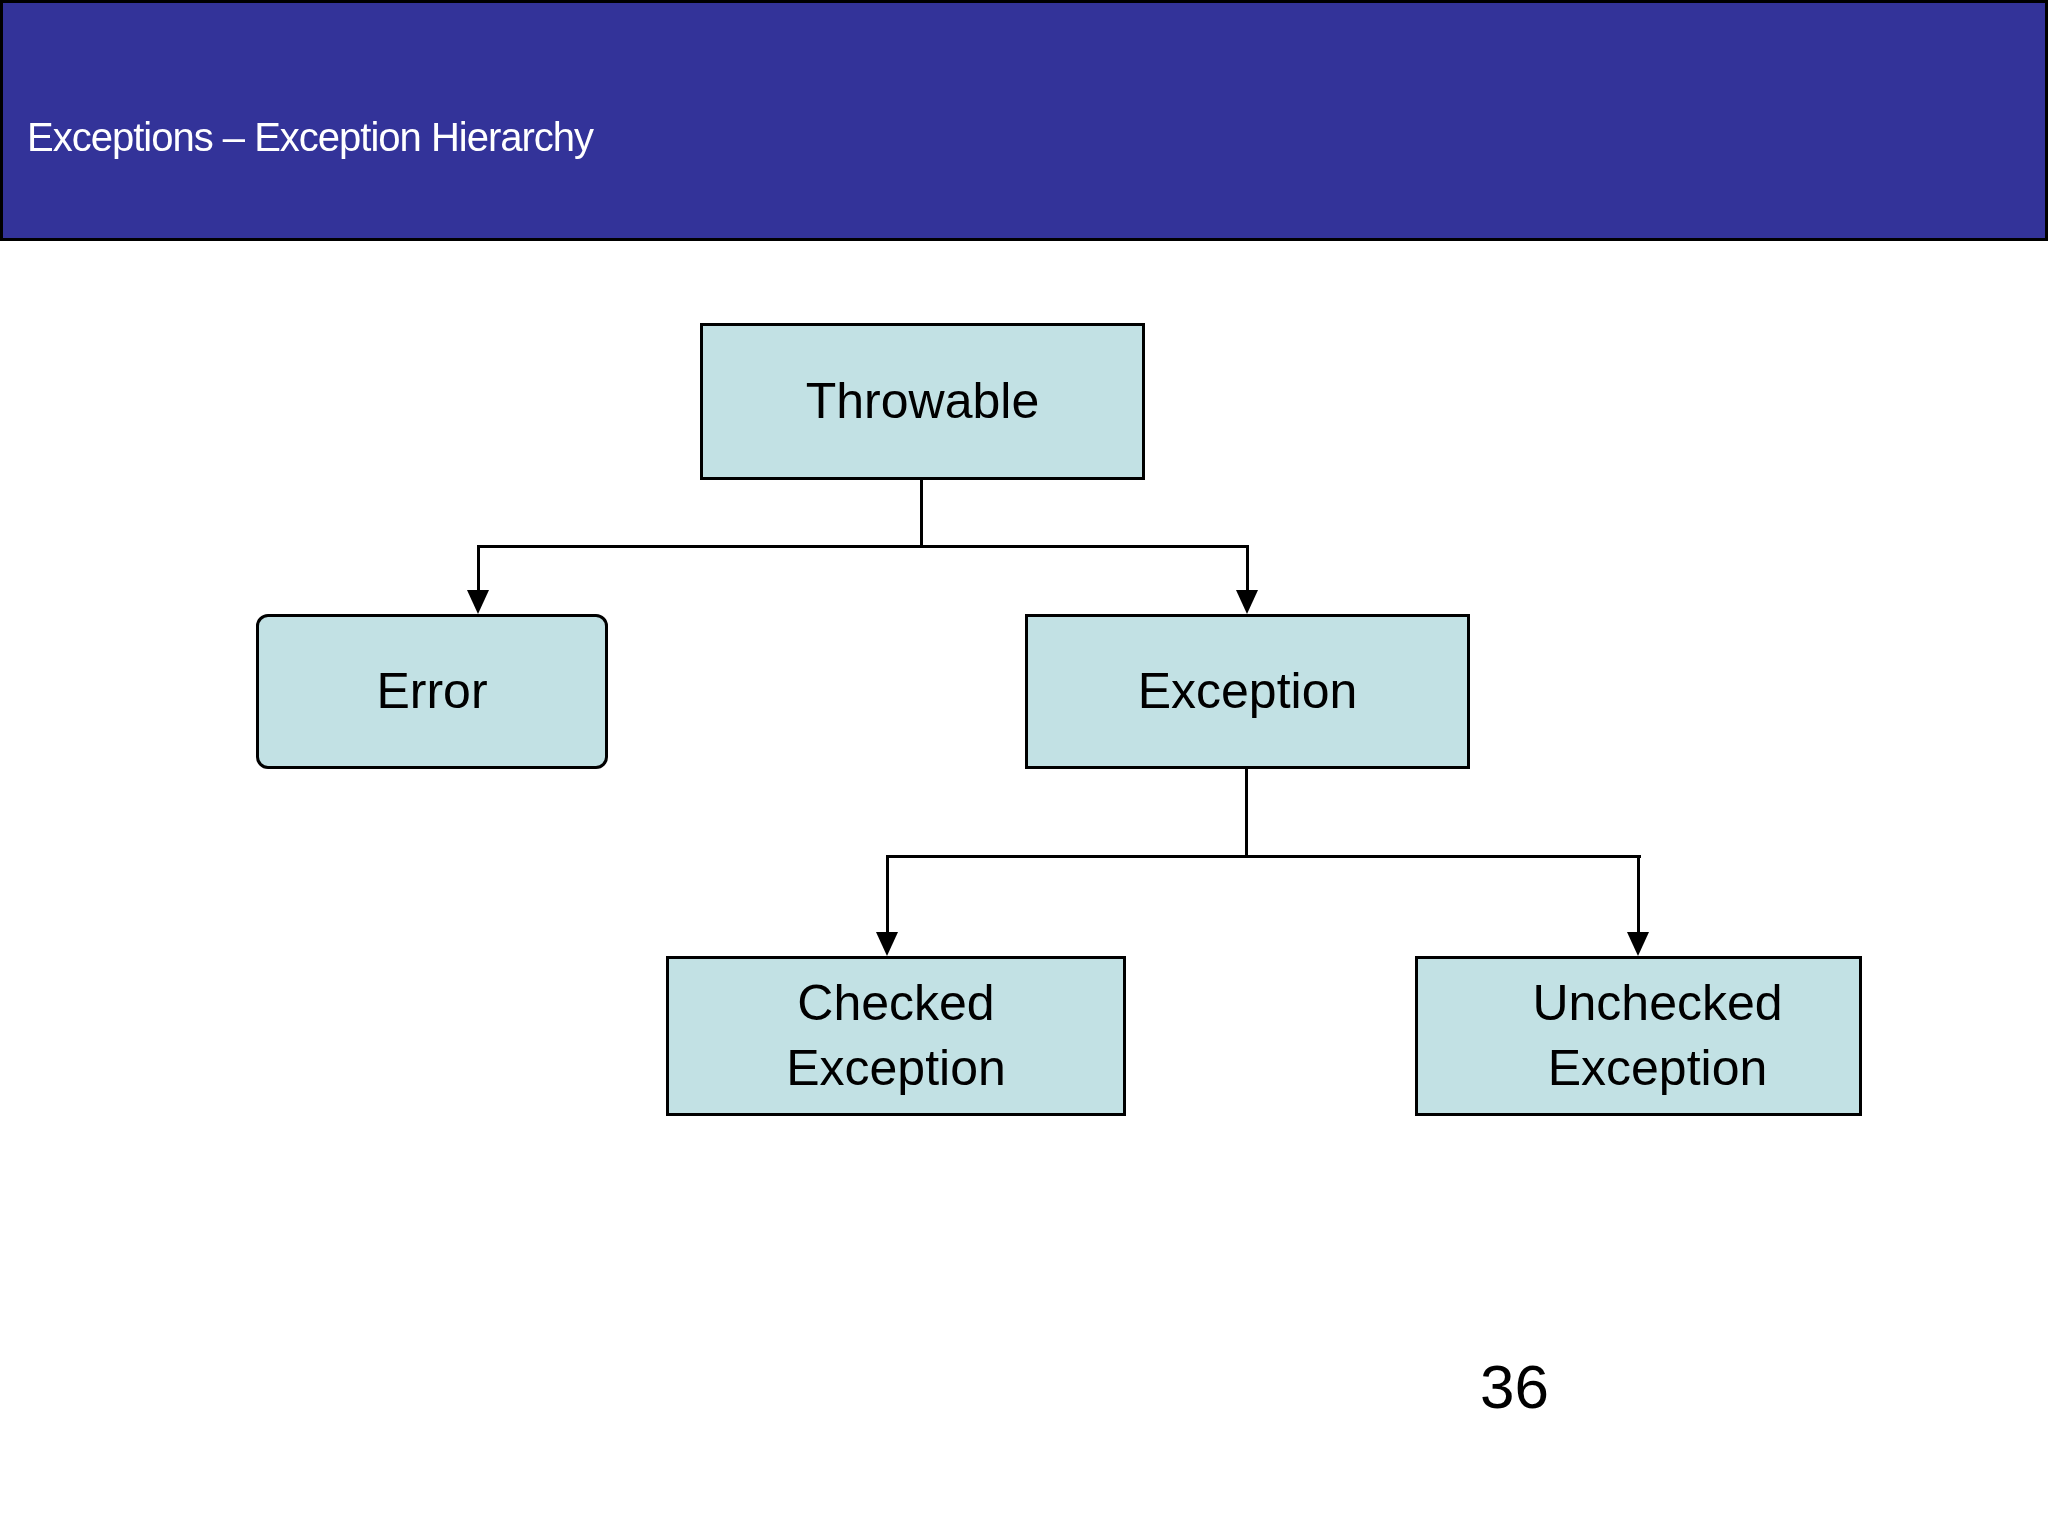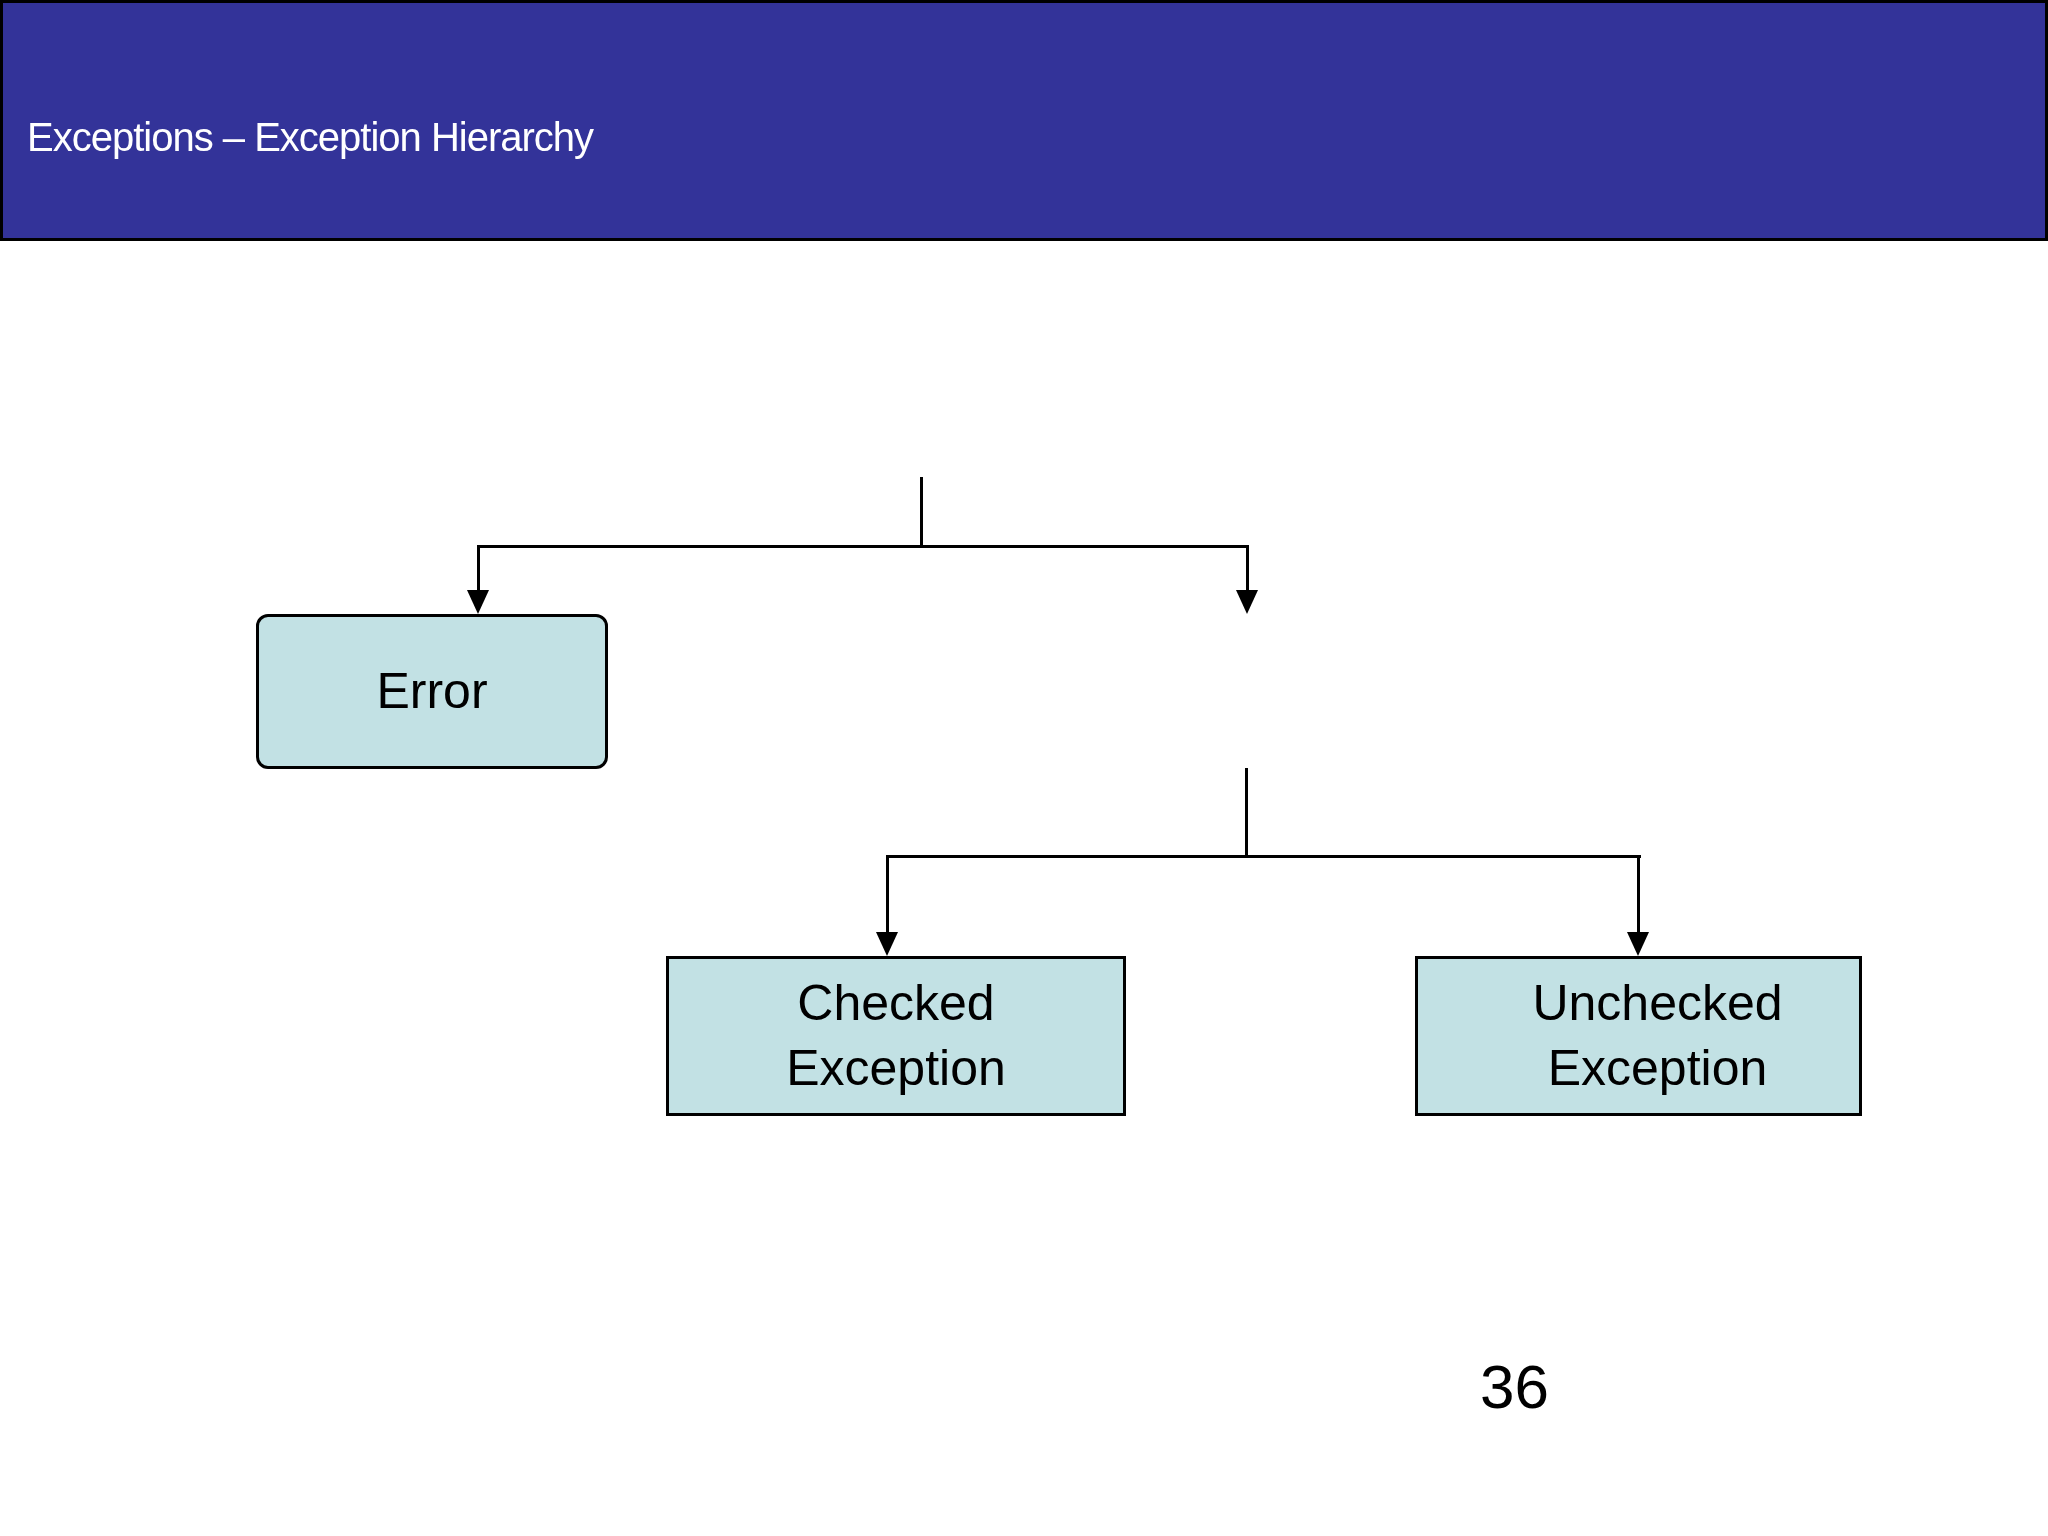--- a/index.html
+++ b/index.html
@@ -104,22 +104,28 @@
   <div class="arrow a1-l"></div>
   <div class="arrow a1-r"></div>
 
   <div class="seg c2-stub"></div>
   <div class="seg c2-h"></div>
   <div class="seg c2-dl"></div>
   <div class="seg c2-dr"></div>
   <div class="arrow a2-l"></div>
   <div class="arrow a2-r"></div>
 
+  <div class="node n-throwable">
+    <span class="node-label">Throwable</span>
+  </div>
   <div class="node n-error">
     <span class="node-label">Error</span>
+  </div>
+  <div class="node n-exception">
+    <span class="node-label">Exception</span>
   </div>
   <div class="node n-checked">
     <span class="node-label">Checked Exception</span>
   </div>
   <div class="node n-unchecked">
     <span class="node-label">Unchecked Exception</span>
   </div>
 
   <div class="pagenum">36</div>
 

